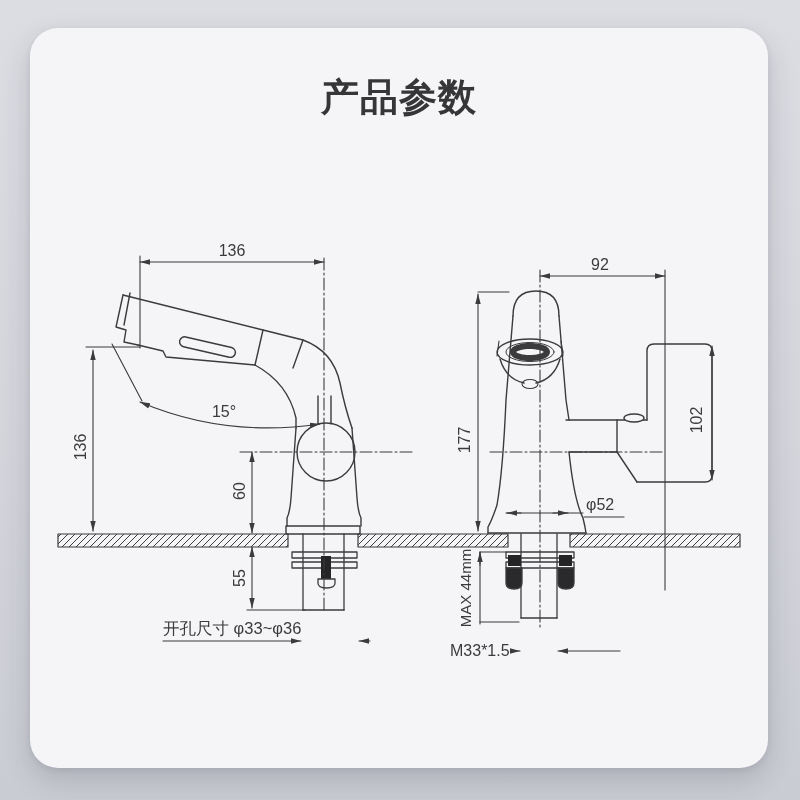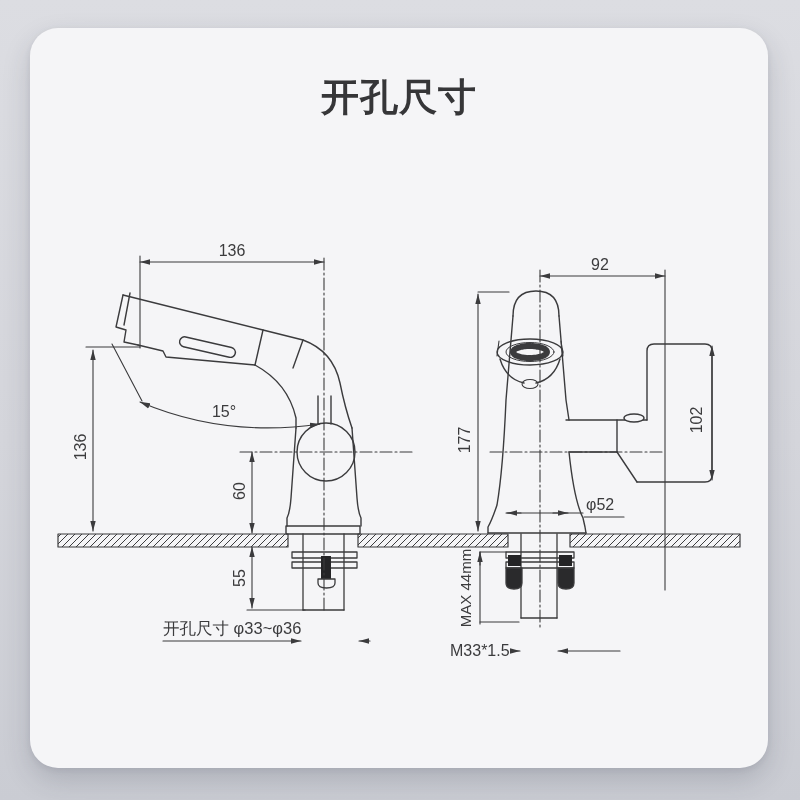--- a/index.html
+++ b/index.html
@@ -21,21 +21,21 @@
     font-family:"Liberation Sans","DejaVu Sans",sans-serif;
     fill:#3b3b3d;
   }
   .dim{font-size:16px;}
   .dim-cn{font-size:16.5px;}
 </style>
 </head>
 <body>
 
 <div class="card">
-  <h1 class="title">开孔尺寸</h1>
+  <h1 class="title">产品参数</h1>
 
   <svg width="800" height="800" viewBox="0 0 800 800" style="position:absolute;left:-30px;top:-28px;" stroke-linecap="round" stroke-linejoin="round">
     <defs>
       <marker id="arr" viewBox="0 0 10 6" refX="9.6" refY="3" markerWidth="10.5" markerHeight="6.5" orient="auto-start-reverse" markerUnits="userSpaceOnUse">
         <path d="M0,0.4 L10,3 L0,5.6 Z" fill="#3b3b3d"></path>
       </marker>
       <pattern id="hatch" width="7" height="7" patternUnits="userSpaceOnUse">
         <path d="M-1,8 L8,-1" stroke="#3b3b3d" stroke-width="1"></path>
       </pattern>
     </defs>

